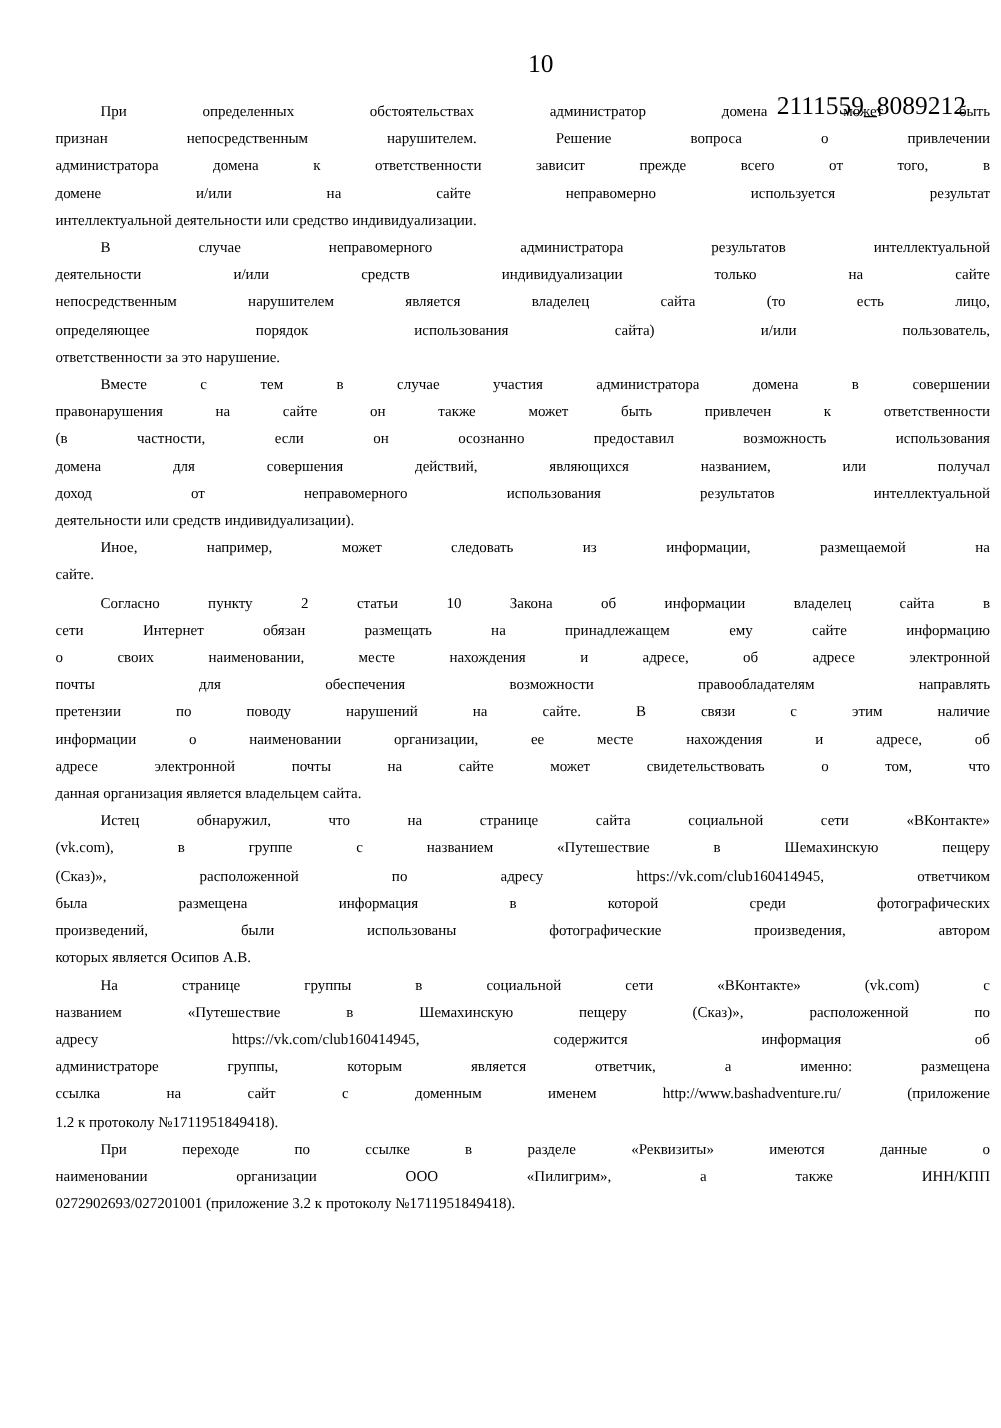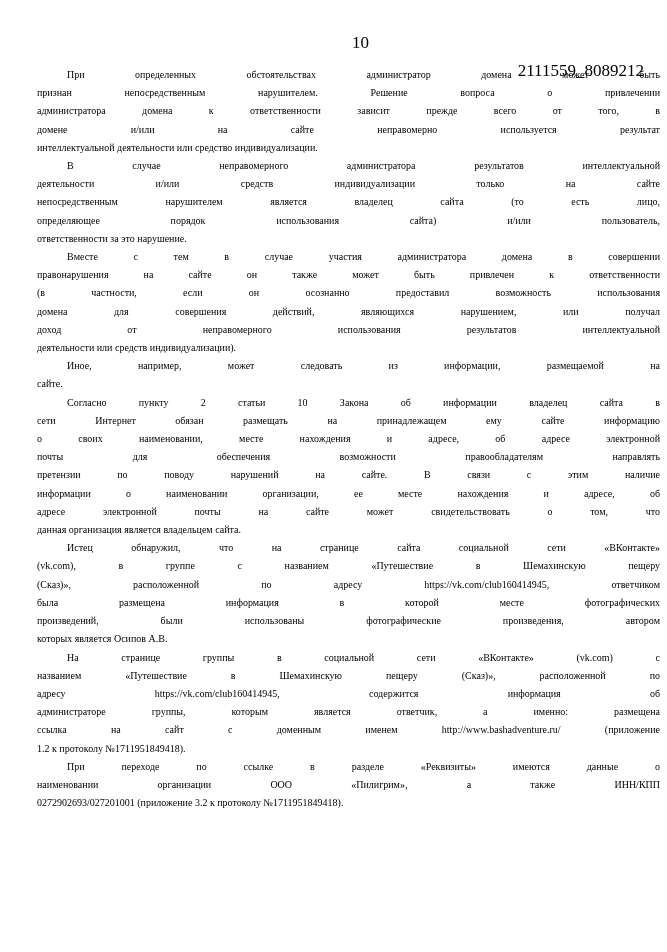--- a/index.html
+++ b/index.html
@@ -77,21 +77,21 @@
         <div class="line">деятельности и/или средств индивидуализации только на сайте</div>
         <div class="line">непосредственным нарушителем является владелец сайта (то есть лицо,</div>
         <div class="line">определяющее порядок использования сайта) и/или пользователь,</div>
         <div class="line last">ответственности за это нарушение.</div>
       </div>
 
       <div class="paragraph">
         <div class="line first">Вместе с тем в случае участия администратора домена в совершении</div>
         <div class="line">правонарушения на сайте он также может быть привлечен к ответственности</div>
         <div class="line">(в частности, если он осознанно предоставил возможность использования</div>
-        <div class="line">домена для совершения действий, являющихся нарушением, или получал</div>
+        <div class="line">домена для совершения действий, являющихся названием, или получал</div>
         <div class="line">доход от неправомерного использования результатов интеллектуальной</div>
         <div class="line last">деятельности или средств индивидуализации).</div>
       </div>
 
       <div class="paragraph">
         <div class="line first">Иное, например, может следовать из информации, размещаемой на</div>
         <div class="line last">сайте.</div>
       </div>
 
       <div class="paragraph">
@@ -102,21 +102,21 @@
         <div class="line">претензии по поводу нарушений на сайте. В связи с этим наличие</div>
         <div class="line">информации о наименовании организации, ее месте нахождения и адресе, об</div>
         <div class="line">адресе электронной почты на сайте может свидетельствовать о том, что</div>
         <div class="line last">данная организация является владельцем сайта.</div>
       </div>
 
       <div class="paragraph">
         <div class="line first">Истец обнаружил, что на странице сайта социальной сети «ВКонтакте»</div>
         <div class="line">(vk.com), в группе с названием «Путешествие в Шемахинскую пещеру</div>
         <div class="line">(Сказ)», расположенной по адресу https://vk.com/club160414945, ответчиком</div>
-        <div class="line">была размещена информация в которой месте фотографических</div>
+        <div class="line">была размещена информация в которой среди фотографических</div>
         <div class="line">произведений, были использованы фотографические произведения, автором</div>
         <div class="line last">которых является Осипов А.В.</div>
       </div>
 
       <div class="paragraph">
         <div class="line first">На странице группы в социальной сети «ВКонтакте» (vk.com) с</div>
         <div class="line">названием «Путешествие в Шемахинскую пещеру (Сказ)», расположенной по</div>
         <div class="line">адресу https://vk.com/club160414945, содержится информация об</div>
         <div class="line">администраторе группы, которым является ответчик, а именно: размещена</div>
         <div class="line">ссылка на сайт с доменным именем http://www.bashadventure.ru/ (приложение</div>

